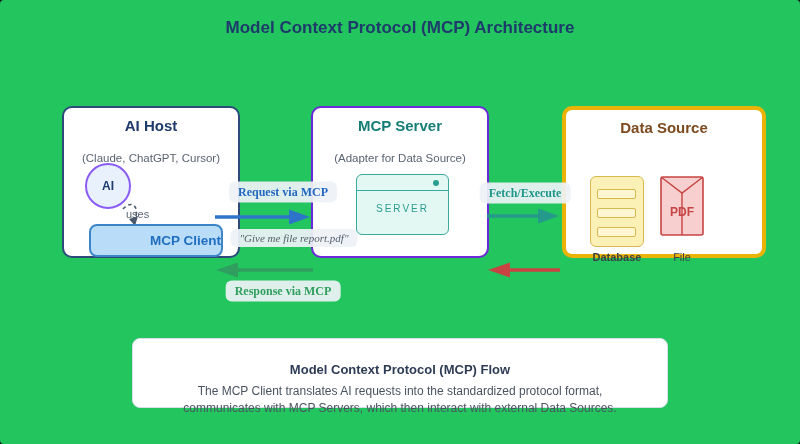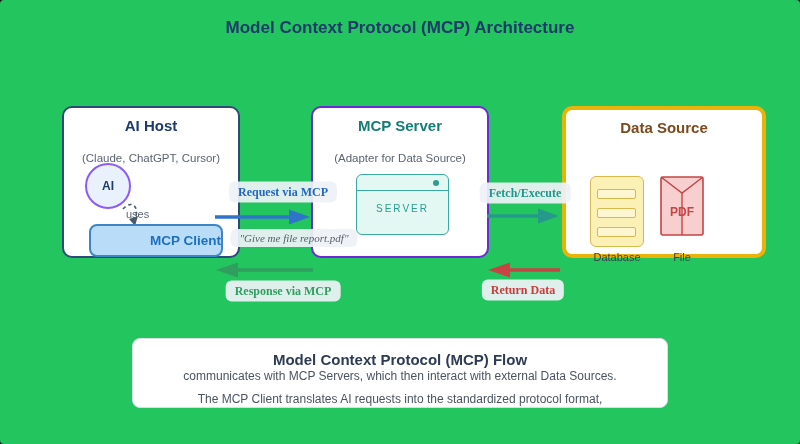--- a/index.html
+++ b/index.html
@@ -70,21 +70,21 @@
   }
   .db-bar {
     position:absolute; left:6px; width:39px; height:10px;
     background:#fdf6d0; border:1px solid #d8b94e; border-radius:2px;
   }
   .db-bar.b1 { top:12px; } .db-bar.b2 { top:31px; } .db-bar.b3 { top:50px; }
   .file-icon { position:absolute; left:94px; top:66px; }
   .icon-label {
     position:absolute; top:141px; font-size:11px; color:#3a3f46; text-align:center;
   }
-  .db-label   { left:24px; width:54px; }
+  .db-label   { left:24px; width:54px;font-weight:bold; }
   .file-label { left:94px; width:44px; }
 
   
   .arrows-layer { position:absolute; left:0; top:0; width:800px; height:444px; pointer-events:none; }
 
   
   .pill {
     position:absolute; transform:translate(-50%,-50%);
     background:rgba(238,242,248,0.93); border-radius:6px;
     padding:3px 9px; font-size:12px; font-weight:bold; white-space:nowrap;font-family:Liberation Serif, serif;
@@ -93,21 +93,21 @@
   .pill.response { left:283px; top:291px; color:#2f9e5e; }
   .pill.fetch    { left:525px; top:193px; color:#1f968a; }
   .pill.return   { left:523px; top:290px; color:#cc3a3a; }
   .pill.quote    { left:294px; top:238px; color:#555e69; font-weight:normal; font-style:italic; font-size:11px; }
 
   
   .footer-box {
     position:absolute; left:132px; top:338px; width:536px; height:70px;
     background:#ffffff; border:1px solid #d8dee8; border-radius:8px; text-align:center;
   }
-  .footer-title { margin-top:12px; font-size:15px; font-weight:bold; color:#2d3b55; }
+  .footer-title { margin-top:23px; font-size:13px; font-weight:bold; color:#2d3b55; }
   .footer-line  { font-size:12px; color:#4a5460; line-height:17px; }
   .footer-line.first { margin-top:6px; }
 </style>
 </head>
 <body>
 
 <div class="canvas">
 
   <div class="page-title">Model Context Protocol (MCP) Architecture</div>
 
@@ -171,21 +171,20 @@
     <g>
       <line x1="509" y1="270" x2="560" y2="270" stroke="#c84343" stroke-width="3.5"></line>
       <polygon points="510,262.5 488,270 510,277.5" fill="#c84343"></polygon>
     </g>
   </svg>
 
   <div class="pill request">Request via MCP</div>
   <div class="pill quote">"Give me file report.pdf"</div>
   <div class="pill fetch">Fetch/Execute</div>
   <div class="pill response">Response via MCP</div>
-  <div class="pill return">Return Data</div>
 
   <div class="footer-box">
     <div class="footer-title">Model Context Protocol (MCP) Flow</div>
+    <div class="footer-line first">The MCP Client translates AI requests into the standardized protocol format,</div>
     <div class="footer-line">communicates with MCP Servers, which then interact with external Data Sources.</div>
-    <div class="footer-line first">The MCP Client translates AI requests into the standardized protocol format,</div>
   </div>
 
 </div>
 
 </body></html>

